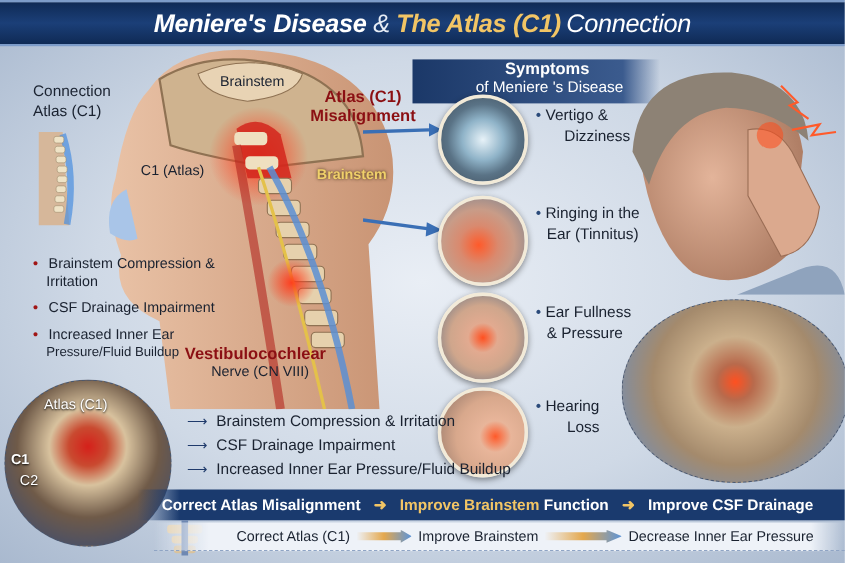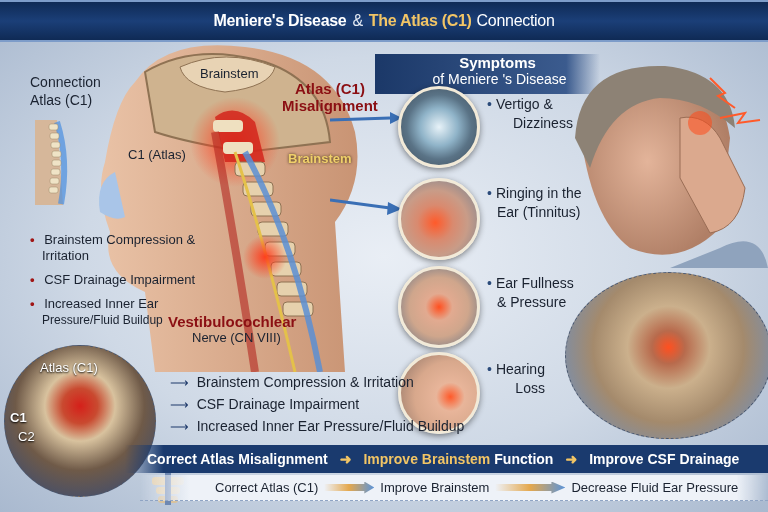--- a/index.html
+++ b/index.html
@@ -4,21 +4,21 @@
 <style>
   html,body{margin:0;padding:0;}
   body{width:768px;height:512px;overflow:hidden;position:relative;
     font-family:"Liberation Sans",sans-serif;
     background:radial-gradient(ellipse at 50% 50%,#e9eef5 0%,#cfd9e6 55%,#a9b9cf 100%);}
   .abs{position:absolute;}
   
   .title-bar{left:0;top:0;width:768px;height:42px;
     background:linear-gradient(#0f2a55,#1b3f78 50%,#0f2a55);
     border-top:2px solid #7d9cc9;border-bottom:2px solid #7d9cc9;box-sizing:border-box;
-    display:flex;align-items:center;justify-content:center;font-size:16px;letter-spacing:-0.3px;}
+    display:flex;align-items:center;justify-content:center;font-size:23px;letter-spacing:-0.3px;font-style:italic;}
   .t-white{color:#fff;font-weight:bold;}
   .t-amp{color:#e6ecf5;margin:0 6px;}
   .t-gold{color:#f2c565;font-weight:bold;}
   .t-light{color:#fff;margin-left:5px;}
   
   .head{left:95px;top:42px;width:290px;height:330px;}
   .lbl{font-size:13px;color:#1a2230;line-height:16px;}
   .red{color:#8b0f13;font-weight:bold;font-size:15px;line-height:17px;}
   .bullet::before{content:"•";color:#a01515;margin-right:6px;font-weight:bold;}
   
@@ -229,14 +229,14 @@
       <rect x="8" y="16" width="24" height="7" rx="3" fill="#e6d1ad"></rect>
       <rect x="10" y="25" width="20" height="7" rx="3" fill="#d9c29c"></rect>
       <rect x="17" y="2" width="6" height="32" fill="#6e88b2"></rect>
     </svg>
 </div>
 <div class="abs band2">
   <span>Correct Atlas (C1)</span>
   <span class="chev"></span>
   <span>Improve Brainstem</span>
   <span class="chev" style="width:70px"></span>
-  <span>Decrease Fluid Ear Pressure</span>
+  <span>Decrease Inner Ear Pressure</span>
 </div>
 
 </body></html>

